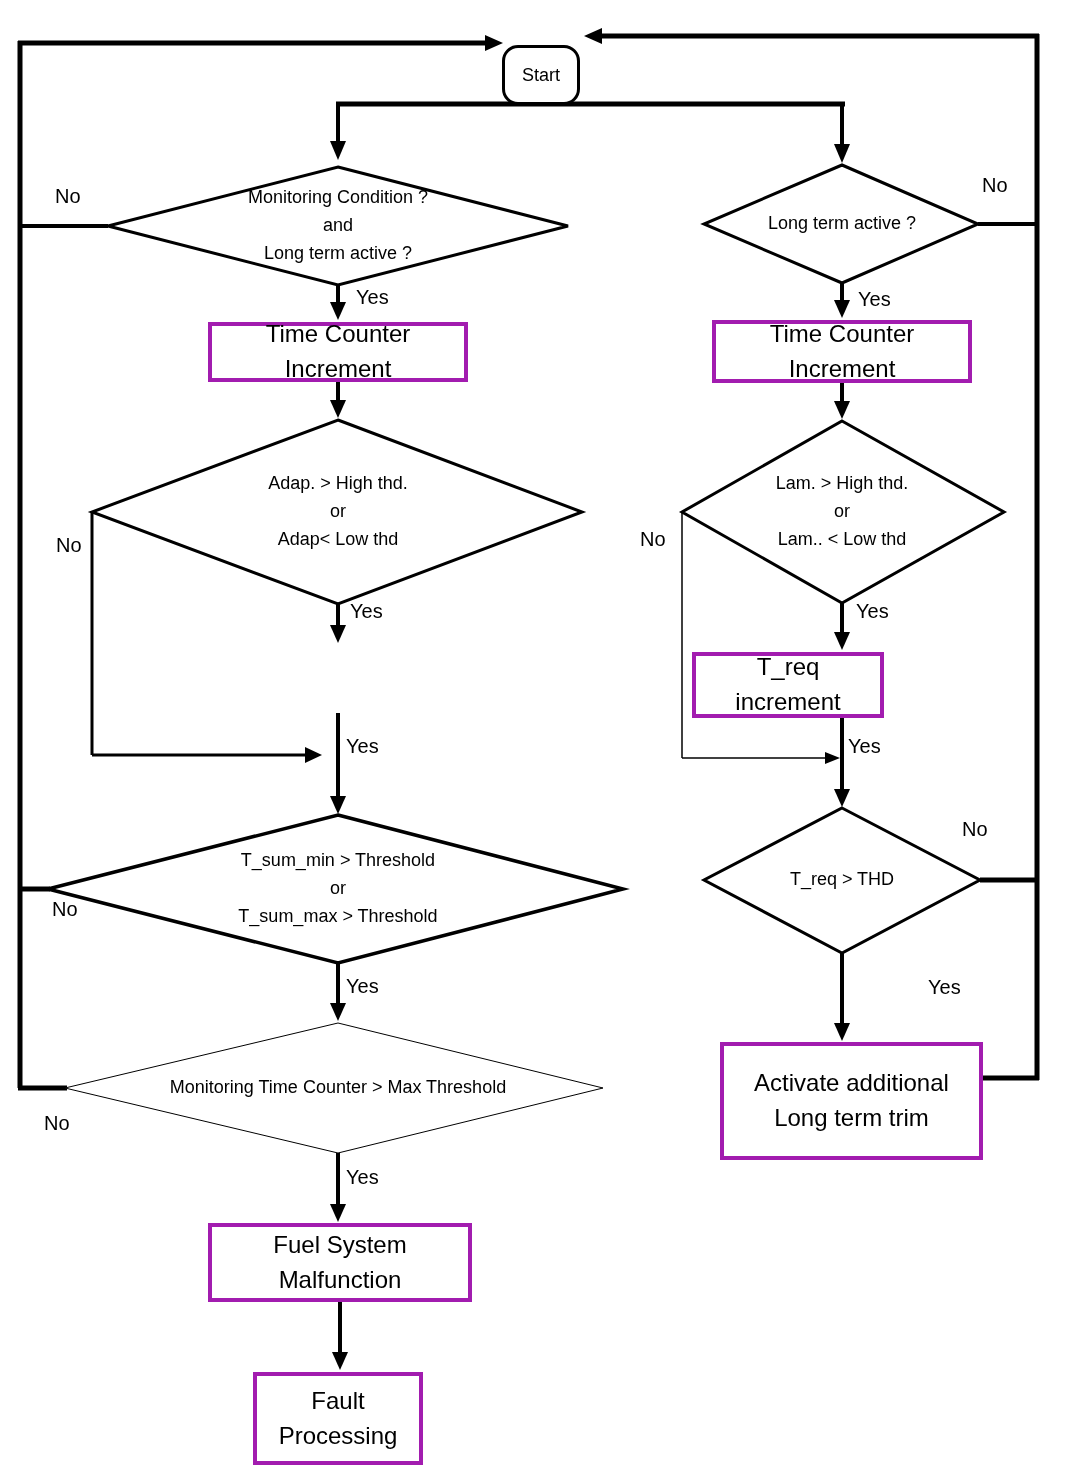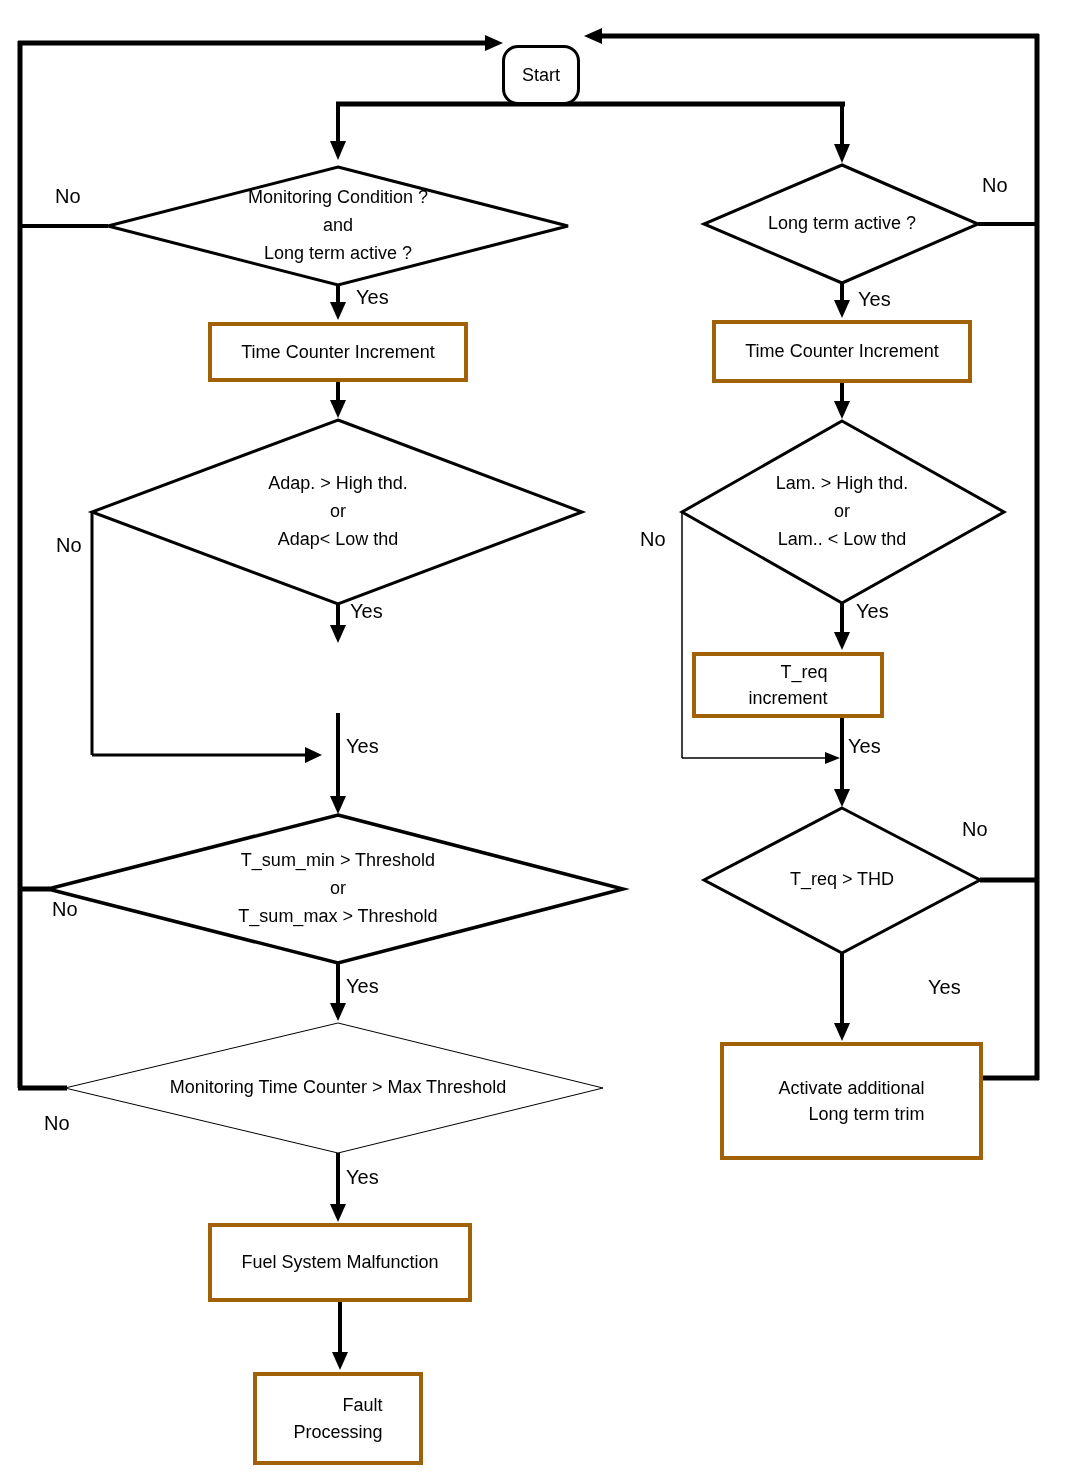--- a/index.html
+++ b/index.html
@@ -7,26 +7,26 @@
     position:relative;
     width:1072px;height:1482px;
     background:#fff;
     font-family:"Liberation Sans", sans-serif;
     color:#000;
     overflow:hidden;
   }
   #wires{position:absolute;left:0;top:0;}
   .pbox{
     position:absolute;
-    border:4px solid #a16207;
+    border:4px solid #a21caf;
     background:#fff;
     display:flex;align-items:center;justify-content:center;
-    text-align:right;
+    text-align:center;
     white-space:pre-line;
-    font-size:18px;line-height:1.45;
+    font-size:24px;line-height:1.45;
     box-sizing:border-box;
   }
   .terminator{
     position:absolute;
     border:3px solid #000;
     border-radius:16px;
     background:#fff;
     display:flex;align-items:center;justify-content:center;
     font-size:18px;
     box-sizing:border-box;

